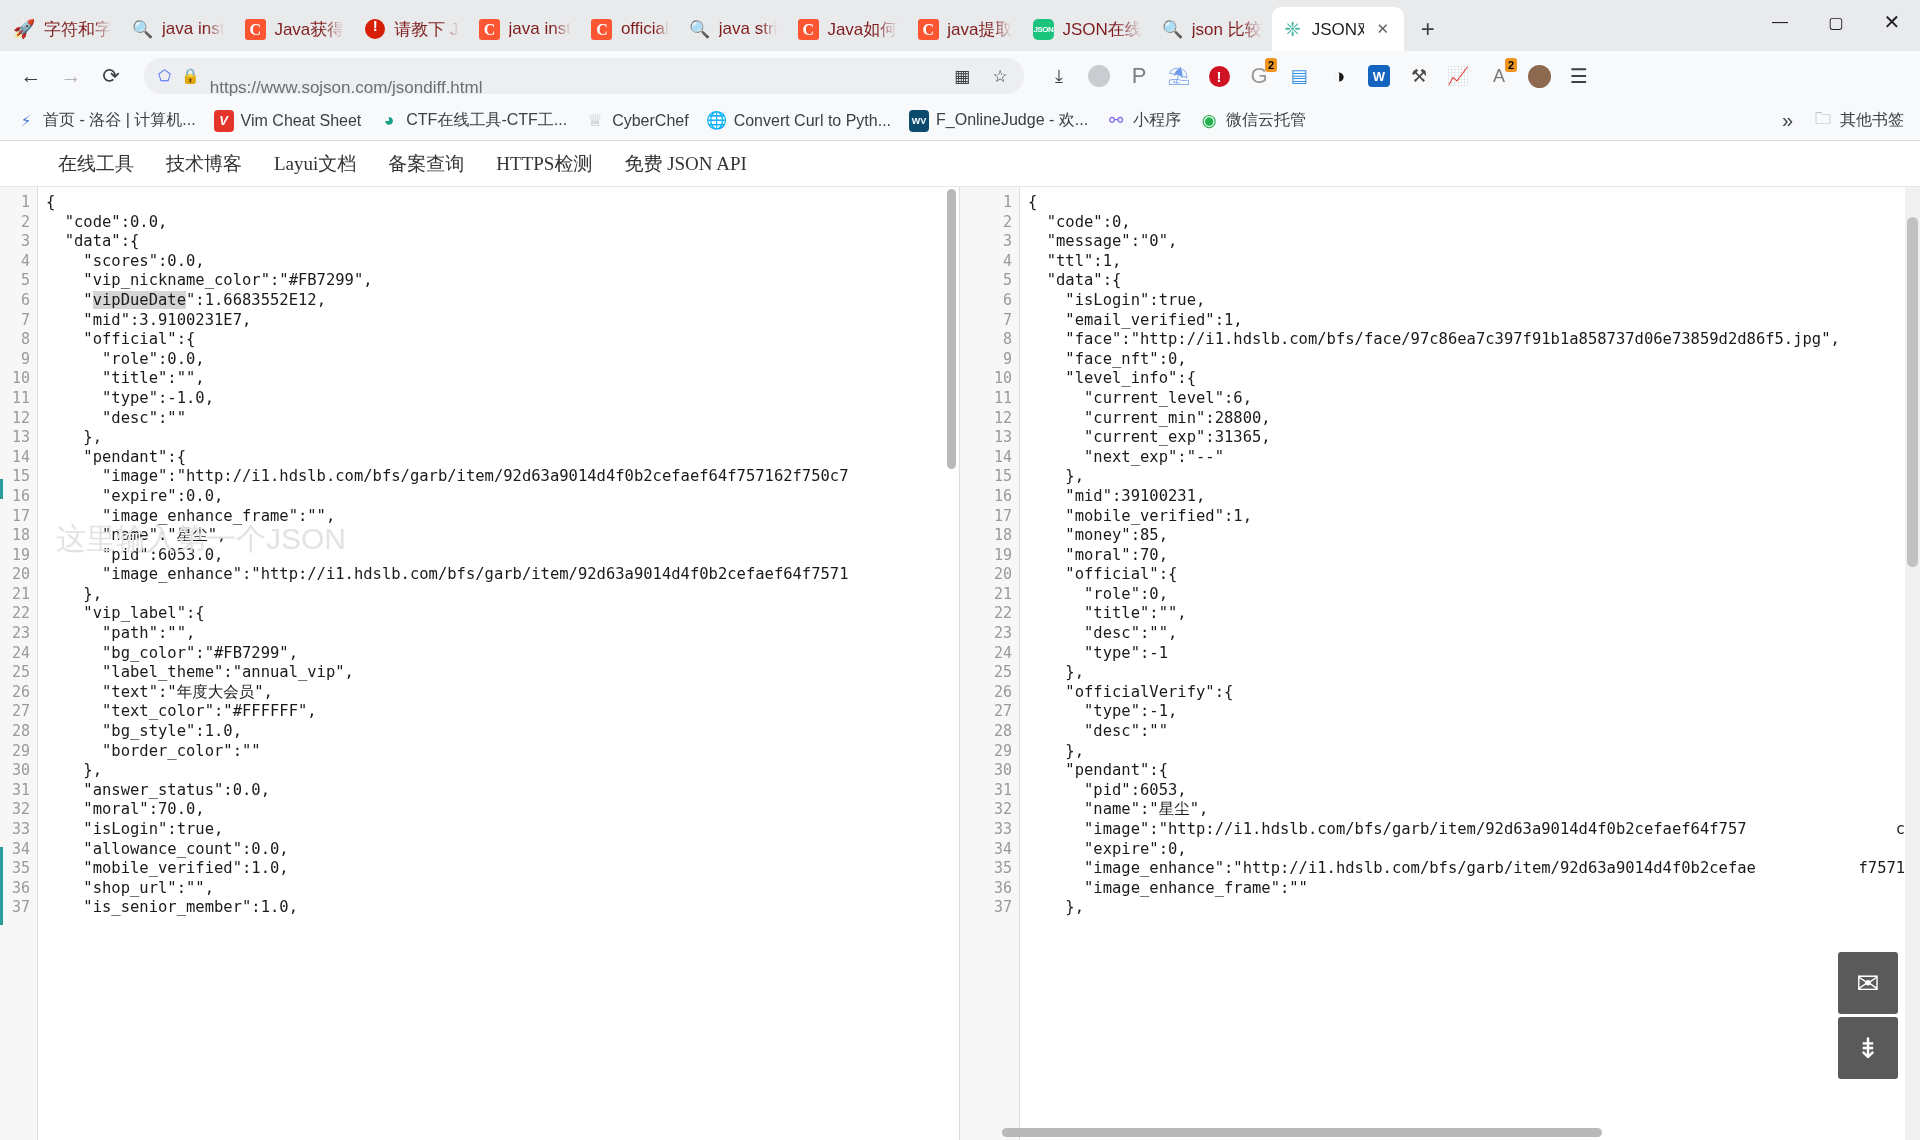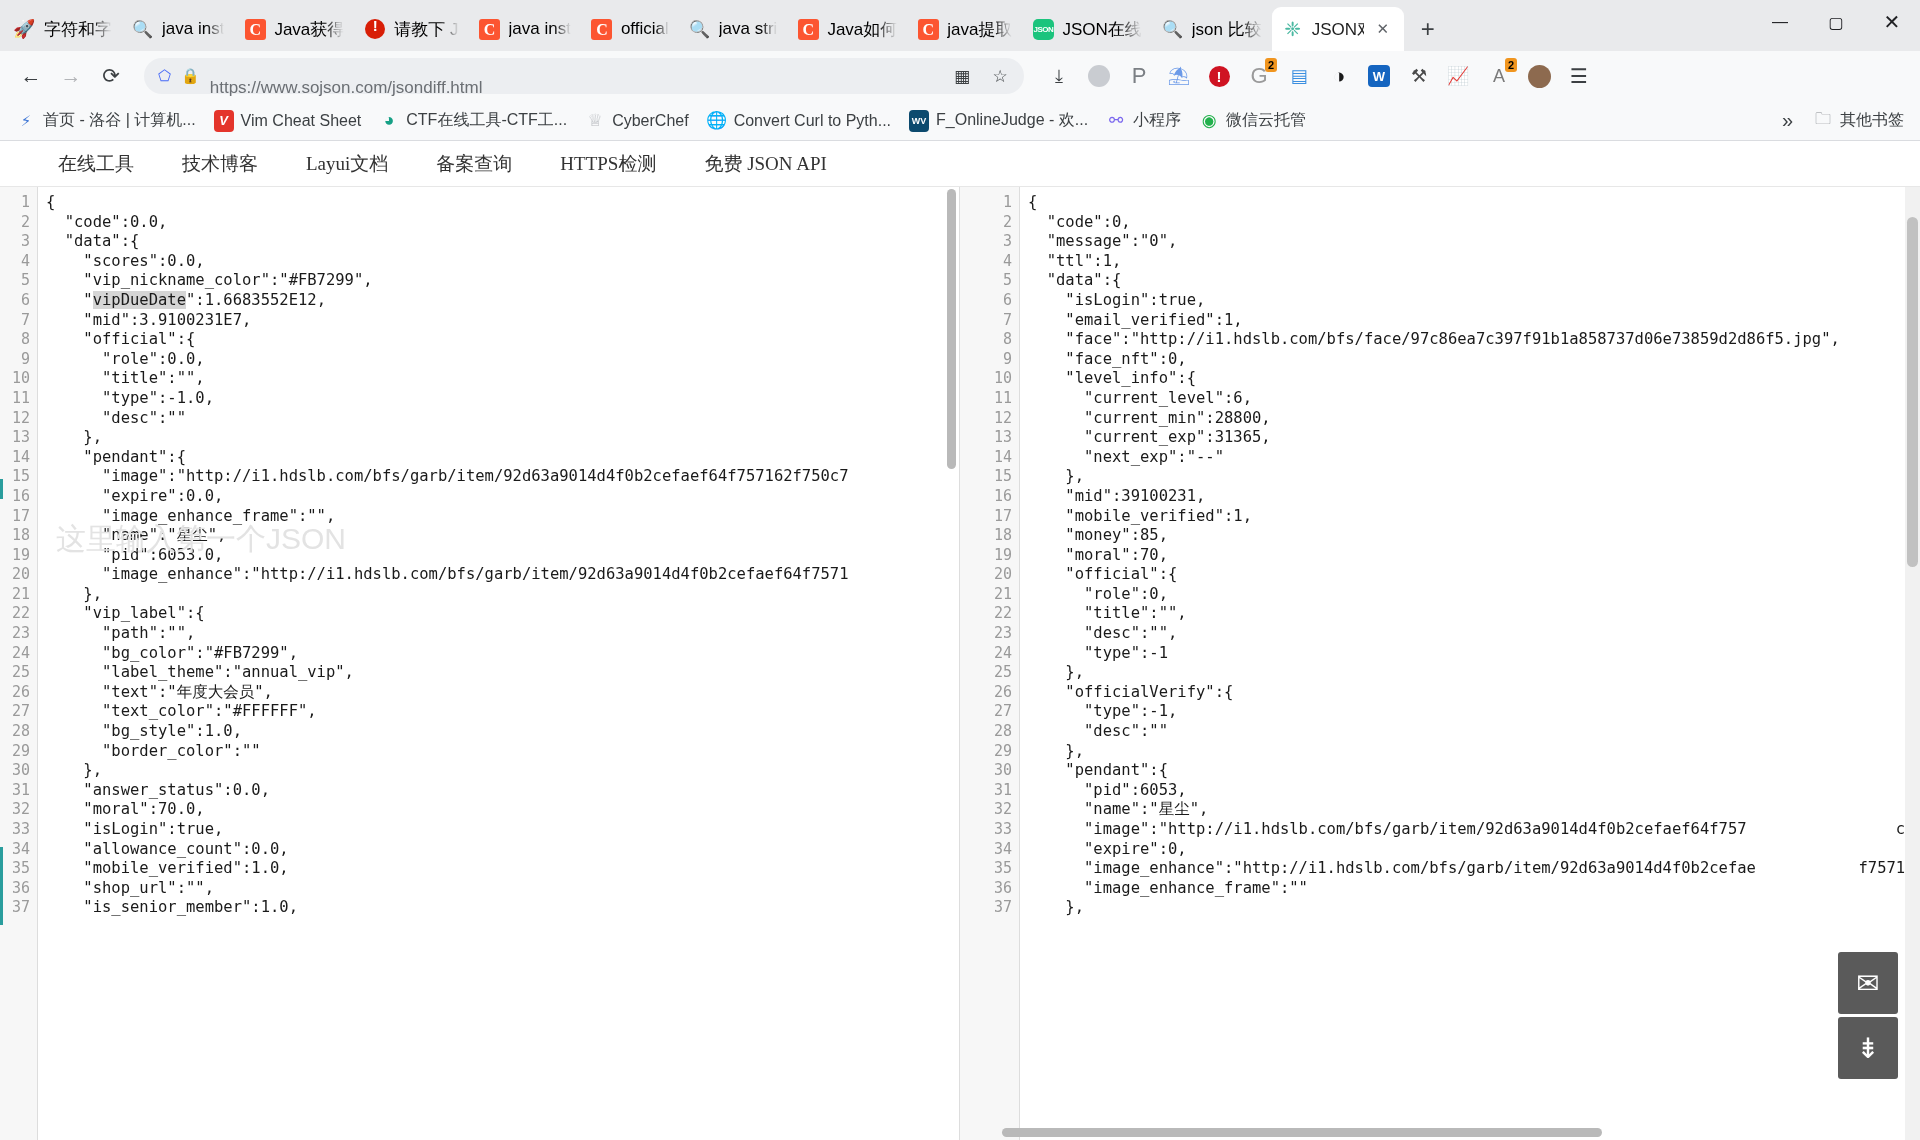--- a/index.html
+++ b/index.html
@@ -32,21 +32,21 @@
     padding: 0 10px;
     min-width: 0;
     max-width: 136px;
     flex: 0 0 auto;
     border-radius: 9px 9px 0 0;
     position: relative;
     cursor: default;
   }
   .tab .tab-title {
     font-size: 17px;
-    color: #000000;
+    color: #7f1d1d;
     white-space: nowrap;
     overflow: hidden;
     flex: 1 1 auto;
     -webkit-mask-image: linear-gradient(to right, #000 72%, transparent 100%);
     mask-image: linear-gradient(to right, #000 72%, transparent 100%);
   }
   .tab.active {
     background: #ffffff;
     max-width: 132px;
     box-shadow: 0 0 0 0 transparent;
@@ -133,21 +133,21 @@
     border-radius: 6px; font-size: 16px; color: #3c4043; white-space: nowrap;
   }
   .bm .bmicon { width: 20px; height: 20px; flex:0 0 20px; display:flex;align-items:center;justify-content:center; font-size: 15px;}
   .bm-spacer { flex: 1 1 auto; }
   .chevrons { font-size: 20px; color: #3c4043; padding: 0 10px; }
 
   
   .page { flex: 1 1 auto; background: #fff; display: flex; flex-direction: column; position: relative; overflow: hidden; }
 
   .sitenav {
-    height: 46px; display: flex; align-items: center; gap: 16px;
+    height: 46px; display: flex; align-items: center; gap: 0px;
     padding-left: 42px; background: #fff; border-bottom: 1px solid #e7e7e7;
     flex: 0 0 46px;
   }
   .sitenav a {
     font-size: 19px; color: #333; text-decoration: none; padding: 0 16px;
     font-family: "Liberation Serif", "DejaVu Serif", serif;
   }
 
   .editors { flex: 1 1 auto; display: flex; position: relative; overflow: hidden; }
   .editor {

